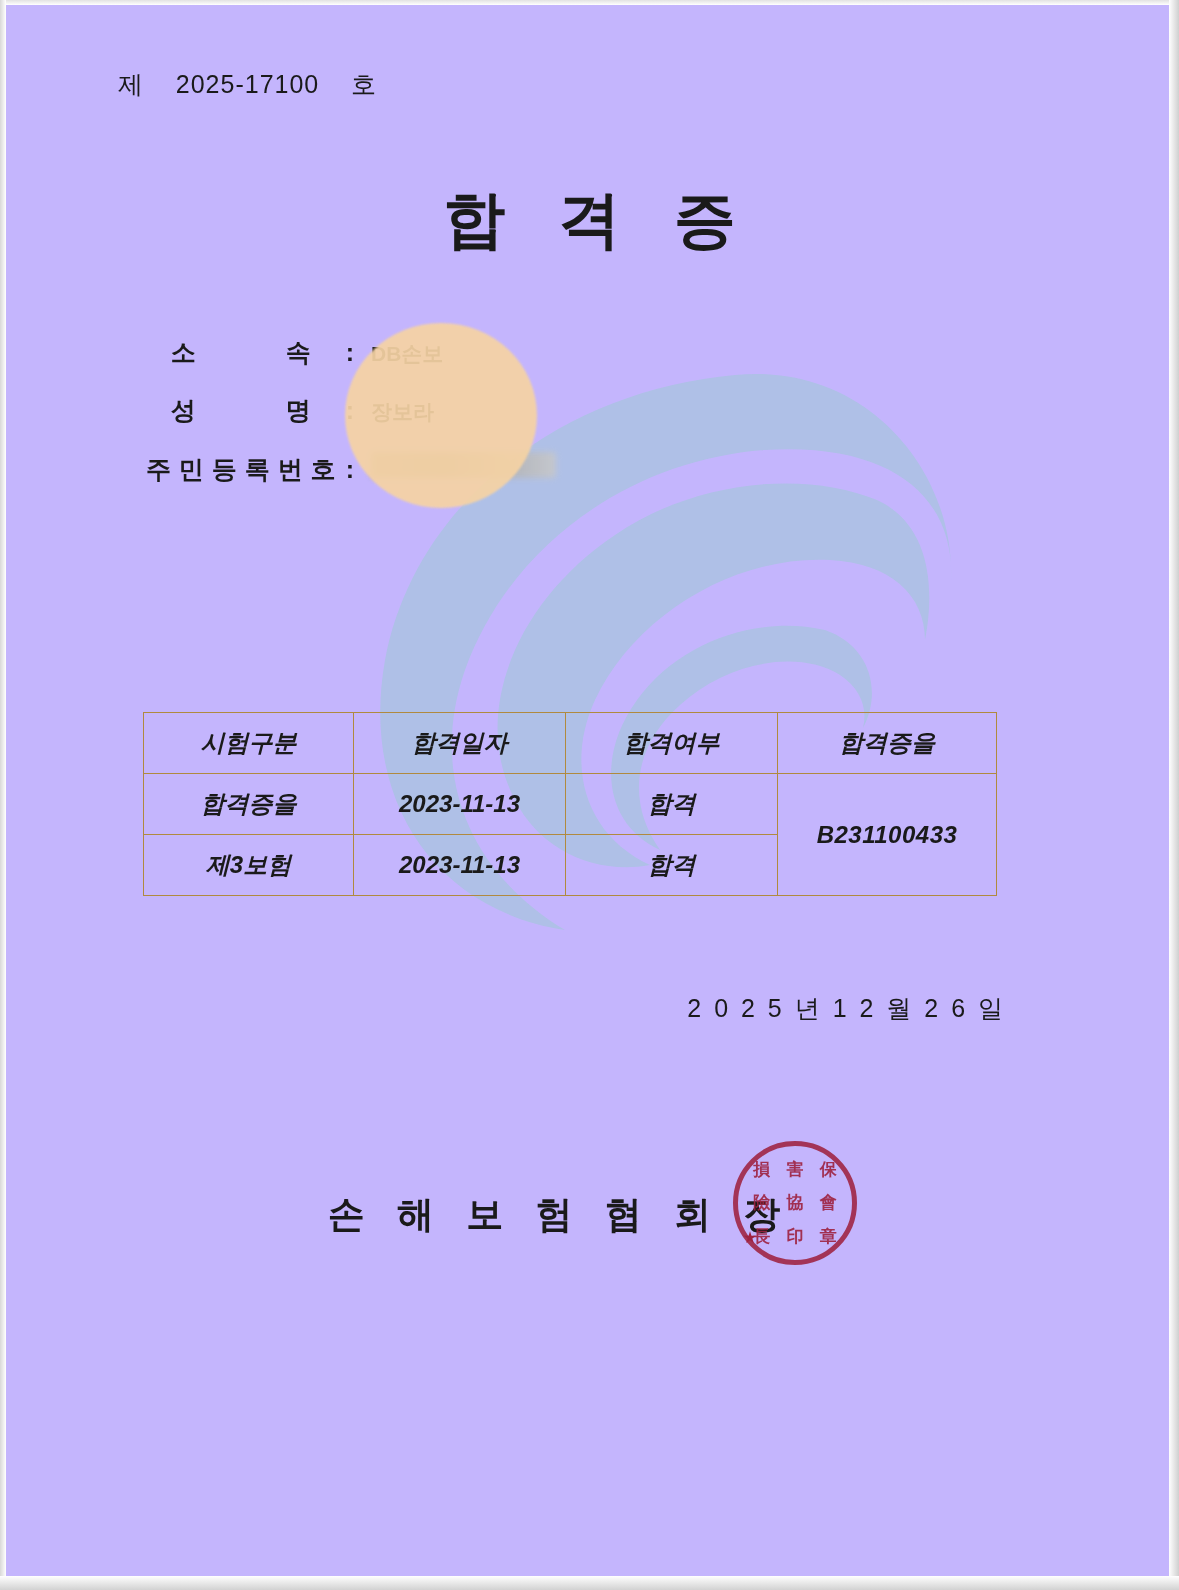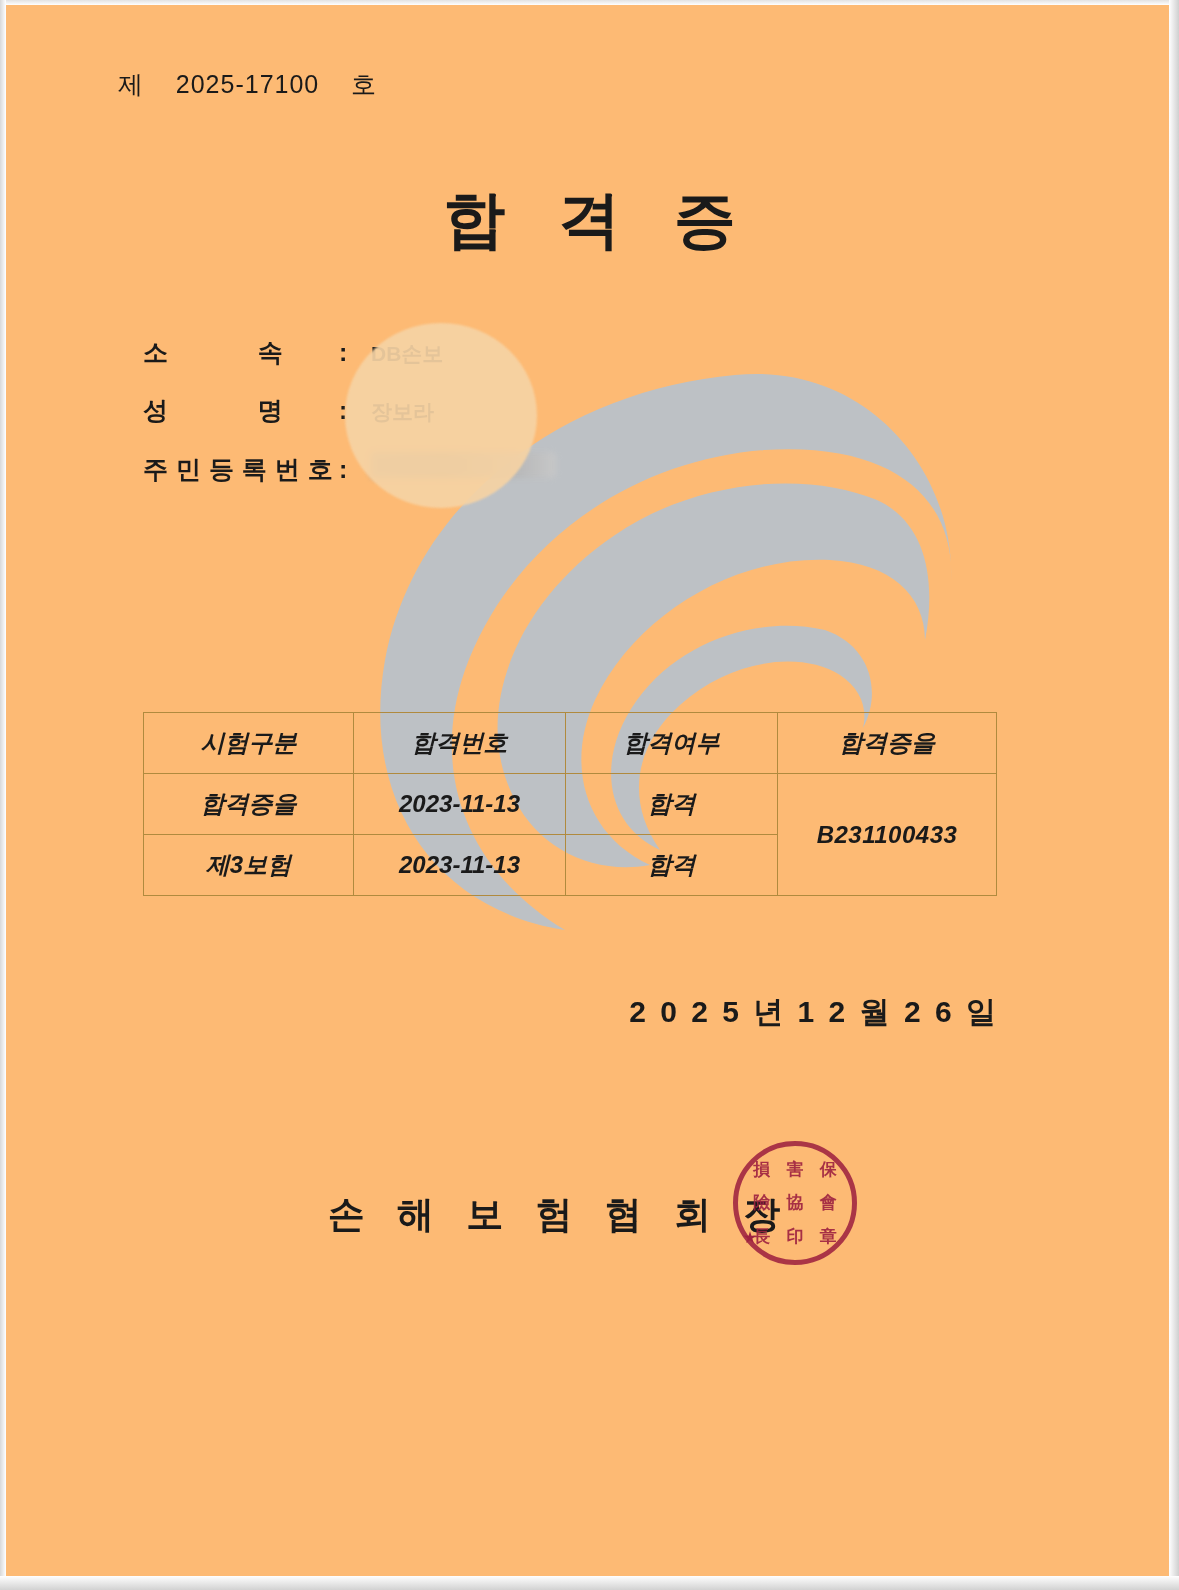--- a/index.html
+++ b/index.html
@@ -13,21 +13,21 @@
     position: relative;
     overflow: hidden;
     font-family: "Liberation Sans", sans-serif;
     color: #1a1a1a;
   }
 
   
   .page {
     position: absolute;
     inset: 0;
-    background: #fdba74;
+    background: #c4b5fd;
   }
   .edge-left {
     position: absolute;
     left: 0; top: 0; bottom: 0;
     width: 6px;
     background: linear-gradient(to right, #d8d8d8, #ffffff);
   }
   .edge-right {
     position: absolute;
     right: 0; top: 0; bottom: 0;
@@ -81,20 +81,21 @@
     letter-spacing: 18px;
     text-indent: 18px;
   }
 
   
   .info {
     position: absolute;
     left: 143px;
     top: 336px;
     width: 560px;
+    text-align: center;
   }
   .info-row {
     display: flex;
     align-items: baseline;
     height: 58px;
   }
   .info-label {
     width: 196px;
     font-size: 25px;
     font-weight: 600;
@@ -178,24 +179,24 @@
   col.c3 { width: 212px; }
   col.c4 { width: 219px; }
   td.passno {
     font-size: 25px;
     letter-spacing: 0.5px;
   }
 
   
   .issue-date {
     position: absolute;
-    right: 180px;
+    right: 173px;
     top: 992px;
-    font-size: 30px;
-    font-weight: 700;
+    font-size: 25px;
+    font-weight: 400;
     letter-spacing: 3px;
     white-space: nowrap;
   }
 
   
   .signature {
     position: absolute;
     left: 0; right: 0;
     top: 1190px;
     text-align: center;
@@ -302,21 +303,21 @@
     <table class="result">
       <colgroup>
         <col class="c1">
           <col class="c2">
           <col class="c3">
           <col class="c4">
       </colgroup>
       <thead>
         <tr>
           <th>시험구분</th>
-          <th>합격번호</th>
+          <th>합격일자</th>
           <th>합격여부</th>
           <th>합격증을</th>
         </tr>
       </thead>
       <tbody>
         <tr>
           <td>합격증을</td>
           <td>2023-11-13</td>
           <td>합격</td>
           <td class="passno" rowspan="2">B231100433</td>

